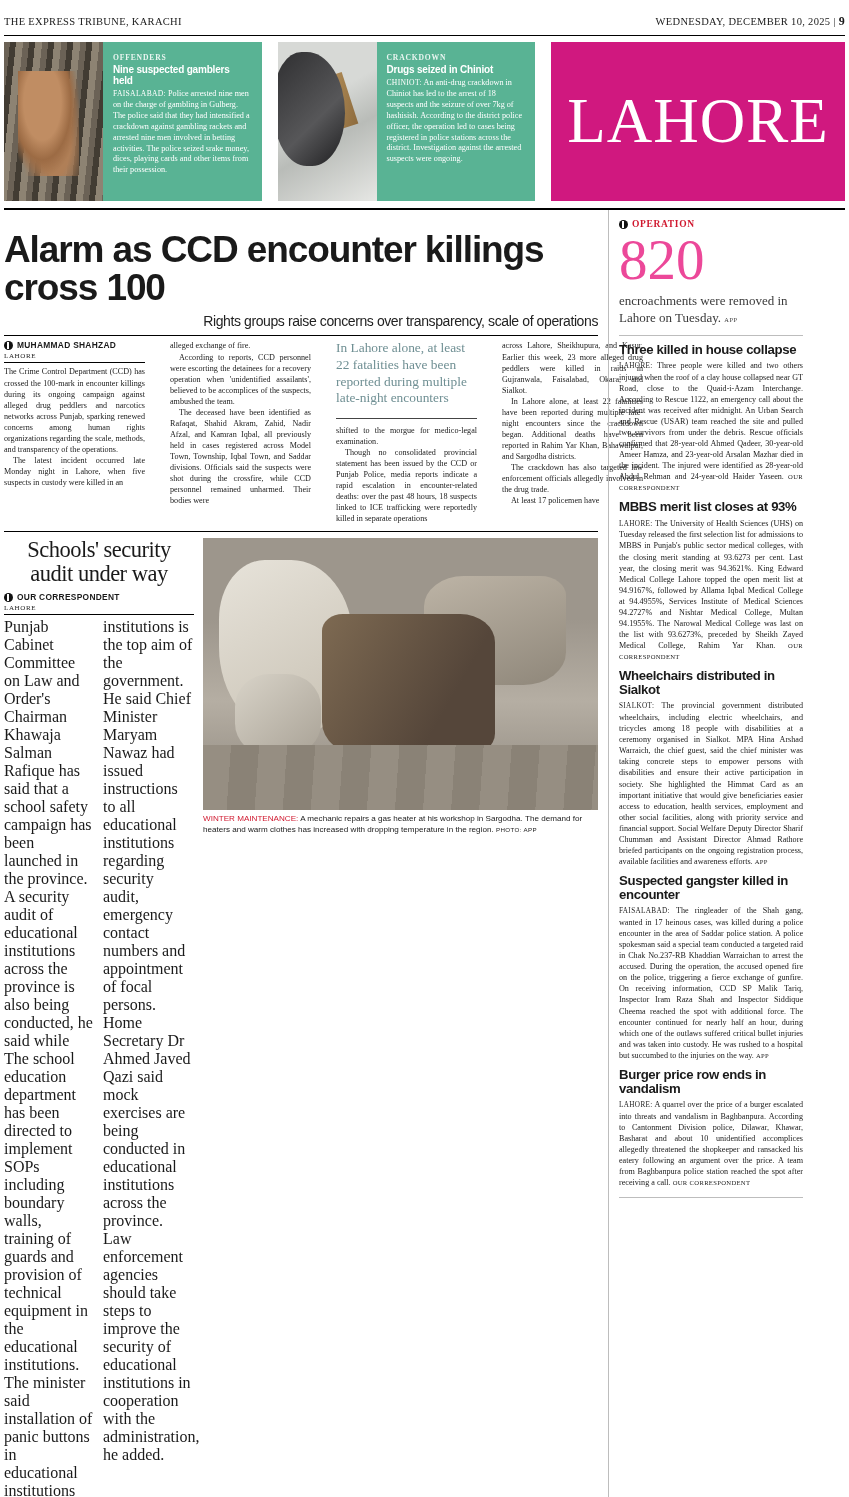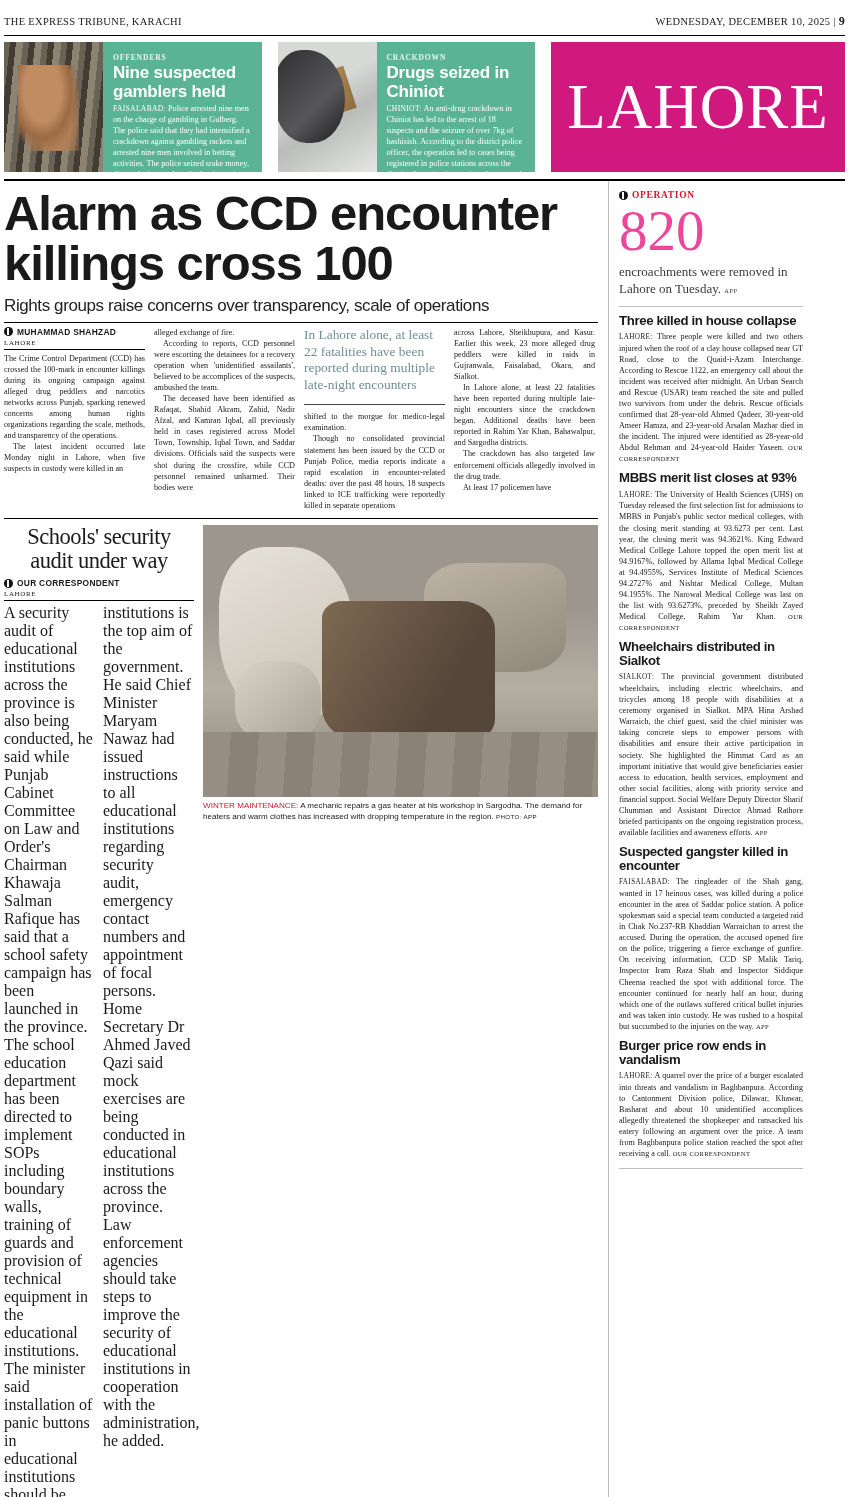--- a/index.html
+++ b/index.html
@@ -18,32 +18,32 @@
     padding: 14px 0 6px 0;
     border-bottom: 1.6px solid #000;
     font-family: "Liberation Serif", serif;
     font-size: 10.5px; letter-spacing: .03em;
   }
   .masthead .left { font-weight: 400; }
   .masthead .right { font-weight: 400; }
   .masthead .right b { font-weight: 700; font-size: 12px; }
 
   
-  .teaser-strip { display: flex; gap: 16px; margin-top: 6px; height: 130px; }
+  .teaser-strip { display: flex; gap: 16px; margin-top: 6px; height: 159px; }
   .teaser { display: flex; background: #59b394; flex: 1 1 0; overflow: hidden; }
   .teaser .thumb { width: 99px; flex: 0 0 99px; position: relative; overflow: hidden; }
   .teaser .body { padding: 11px 10px 8px 10px; color: #fff; }
   .teaser .kicker {
     font-family: "Liberation Serif", serif;
     font-size: 7.6px; font-weight: 700; letter-spacing: .11em;
     margin-bottom: 2px; color: #eaf6f1;
   }
   .teaser .head {
     font-family: "Liberation Sans", sans-serif;
-    font-size: 17px; font-weight: 700; letter-spacing: -.2px;
+    font-size: 10px; font-weight: 700; letter-spacing: -.2px;
     margin-bottom: 3px; line-height: 1.1;
   }
   .teaser .txt { font-size: 8.2px; line-height: 1.33; color: #fff; }
   .teaser .txt .dl { font-variant: small-caps; font-size: 7.6px; letter-spacing: .04em; }
 
   .brandbox {
     flex: 0 0 294px; background: #d0187f; color: #fff;
     display: flex; align-items: center; justify-content: center;
   }
   .brandbox .word {
@@ -68,32 +68,32 @@
      background: linear-gradient(120deg,#c9a36a,#8d6b3d); transform: rotate(-18deg); }
 
   
   .rule-thick { border-top: 2.6px solid #000; margin-top: 7px; }
   .content { display: flex; gap: 10px; margin-top: 0; }
   .left-col { width: 594px; flex: 0 0 594px; }
   .right-col { width: 195px; flex: 0 0 195px; border-left: .8px solid #bdbdbd; padding-left: 10px; }
 
   h1.headline {
     font-family: "Liberation Sans", sans-serif;
-    font-size: 49px; font-weight: 700; letter-spacing: -1.1px;
-    line-height: 1.02; margin-top: 8px;
+    font-size: 37px; font-weight: 700; letter-spacing: -1.1px;
+    line-height: 1.02; margin-top: 21px;
   }
   .deck {
     font-family: "Liberation Sans", sans-serif;
-    font-size: 17px; font-weight: 400; letter-spacing: -.4px;
-    margin: 7px 0 6px 0; color: #222;
+    font-size: 14px; font-weight: 400; letter-spacing: -.4px;
+    margin: 7px 0 6px 0; color: #222; text-align: right;
   }
   .byline-rule { border-top: .8px solid #000; }
 
   
-  .cols4 { display: flex; gap: 9px; margin-top: 4px; }
+  .cols4 { display: flex; gap: 25px; margin-top: 4px; }
   .cols4 > .col { width: 141px; flex: 0 0 141px; }
   .col p {
     font-size: 8.15px; line-height: 1.355; text-align: justify;
     text-justify: inter-word; hyphens: auto; -webkit-hyphens: auto;
   }
   .col p + p { text-indent: 9px; }
   .byline {
     display:flex; align-items:center; gap:4px;
     font-family: "Liberation Sans", sans-serif;
     font-size: 8.4px; font-weight: 700; letter-spacing: .035em;
@@ -262,22 +262,22 @@
       <div class="mid">
         <div class="mid-left">
           <h2 class="sub">Schools' security audit under way</h2>
           <div class="byline">
             <span class="mark"></span>
             <span>OUR CORRESPONDENT</span>
           </div>
           <div class="dateline-city">LAHORE</div>
           <div class="cols2">
             <div>
+              <p>Punjab Cabinet Committee on Law and Order's Chairman Khawaja Salman Rafique has said that a school safety campaign has been launched in the province.</p>
               <p>A security audit of educational institutions across the province is also being conducted, he said while</p>
-              <p>Punjab Cabinet Committee on Law and Order's Chairman Khawaja Salman Rafique has said that a school safety campaign has been launched in the province.</p>
               <p>The school education department has been directed to implement SOPs including boundary walls, training of guards and provision of technical equipment in the educational institutions.</p>
               <p>The minister said installation of panic buttons in educational institutions should be ensured, adding that providing a peaceful educational environment to students in educational</p>
             </div>
             <div>
               <p>institutions is the top aim of the government.</p>
               <p>He said Chief Minister Maryam Nawaz had issued instructions to all educational institutions regarding security audit, emergency contact numbers and appointment of focal persons.</p>
               <p>Home Secretary Dr Ahmed Javed Qazi said mock exercises are being conducted in educational institutions across the province. Law enforcement agencies should take steps to improve the security of educational institutions in cooperation with the administration, he added.</p>
             </div>
           </div>
         </div>

